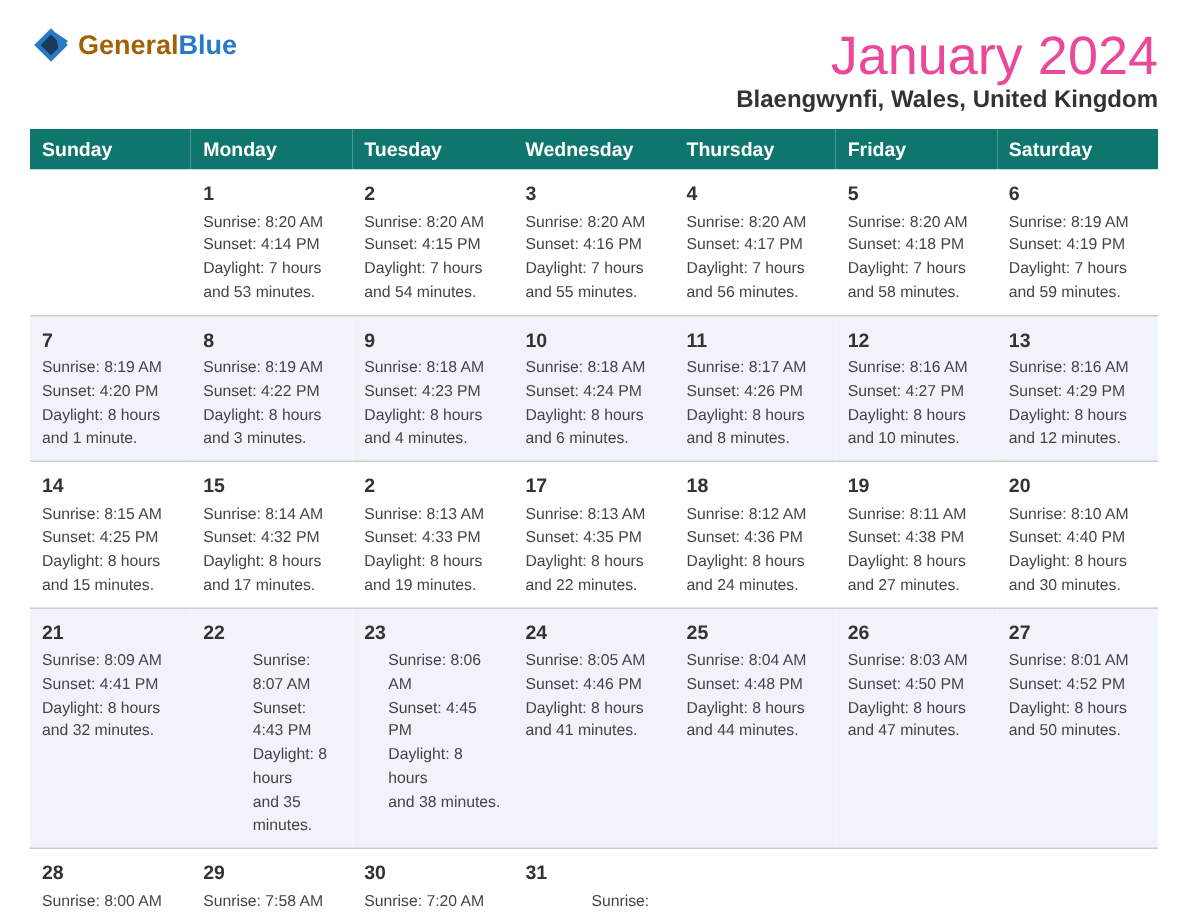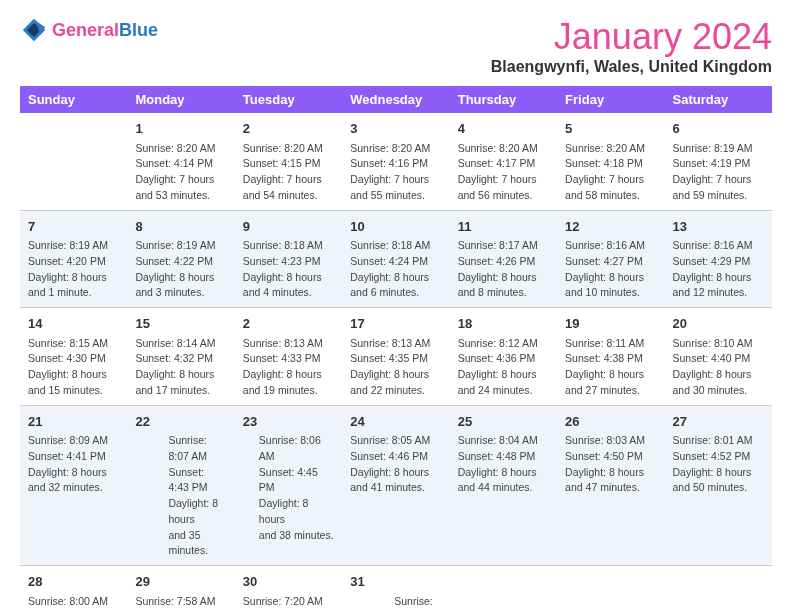--- a/index.html
+++ b/index.html
@@ -17,21 +17,21 @@
       margin-bottom: 10px;
     }
     .logo {
       display: flex;
       align-items: center;
       gap: 4px;
     }
     .logo-text-general {
       font-size: 18px;
       font-weight: bold;
-      color: #ec4899;
+      color: #a16207;
     }
     .logo-text-blue {
       font-size: 18px;
       font-weight: bold;
       color: #2979c9;
     }
     .logo-icon {
       width: 28px;
       height: 28px;
     }
@@ -47,21 +47,21 @@
       font-size: 16px;
       color: #333;
       font-weight: bold;
     }
     table {
       width: 100%;
       border-collapse: collapse;
       font-size: 11px;
     }
     thead tr th {
-      background-color: #8b5cf6;
+      background-color: #0f766e;
       color: #fff;
       text-align: left;
       padding: 6px 8px;
       font-size: 13px;
       font-weight: bold;
     }
     tbody tr {
       border-bottom: 1px solid #ccc;
     }
     tbody tr:nth-child(odd) {
@@ -214,21 +214,21 @@
           <div class="day-info" style="white-space: pre-line;">Sunrise: 8:16 AM
 Sunset: 4:29 PM
 Daylight: 8 hours
 and 12 minutes.</div>
         </td>
       </tr>
       <tr>
         <td>
           <span class="day-num">14</span>
           <div class="day-info" style="white-space: pre-line;">Sunrise: 8:15 AM
-Sunset: 4:30 PM
+Sunset: 4:25 PM
 Daylight: 8 hours
 and 15 minutes.</div>
         </td>
         <td>
           <span class="day-num">15</span>
           <div class="day-info" style="white-space: pre-line;">Sunrise: 8:14 AM
 Sunset: 4:32 PM
 Daylight: 8 hours
 and 17 minutes.</div>
         </td>

